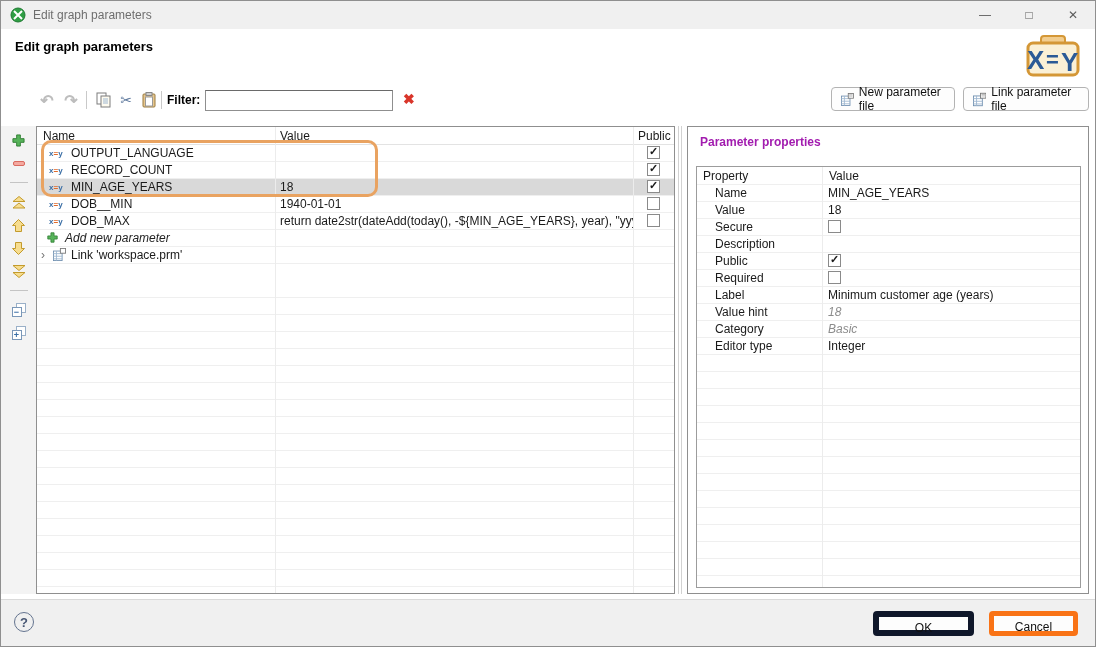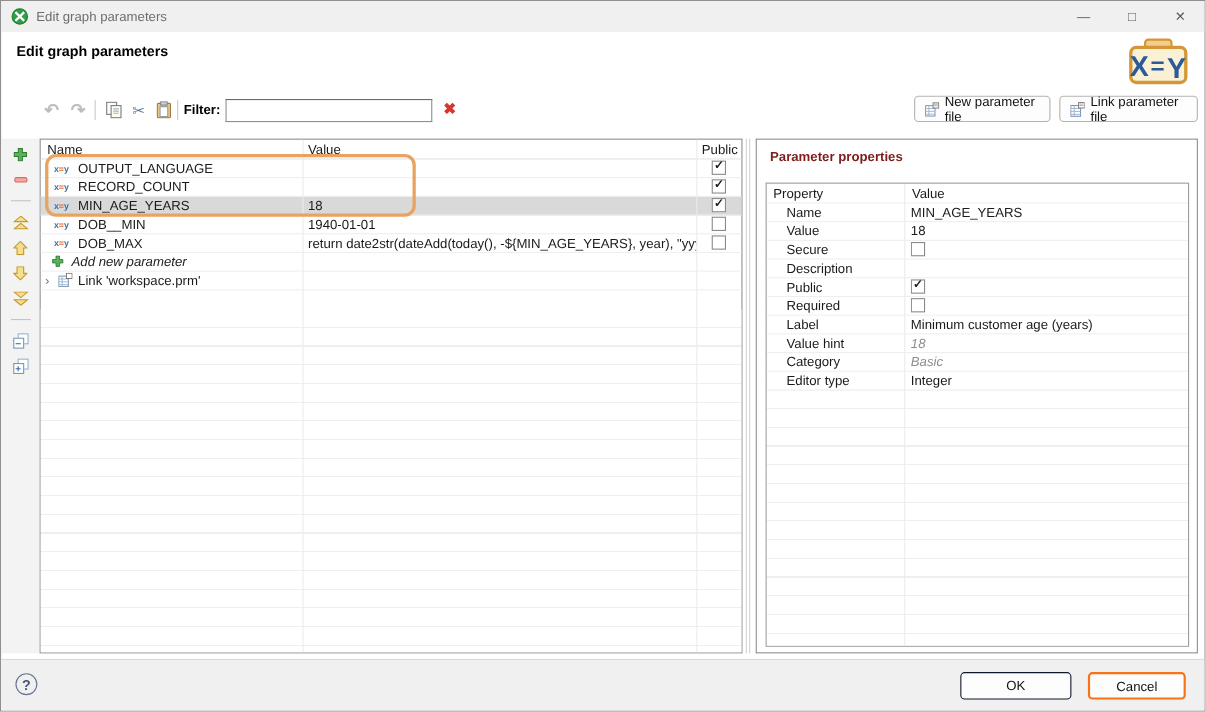--- a/index.html
+++ b/index.html
@@ -53,41 +53,41 @@
                  background:repeating-linear-gradient(to bottom,#fff 0 16px,#efefef 16px 17px); }
   
   .checkbox { display:inline-block; width:13px; height:13px; border:1px solid #8a8a8a; background:#fff; position:relative; vertical-align:-2px; }
   .checkbox.checked::after { content:"✓"; position:absolute; left:1px; top:-2px; font-size:11px; font-weight:bold; color:#1a1a1a; line-height:13px; }
   
   .sash { position:absolute; left:676px; top:125px; width:8px; height:468px; }
   .sash::before, .sash::after { content:""; position:absolute; top:0; bottom:0; width:1px; background:#d2d2d2; }
   .sash::before { left:1px; } .sash::after { left:4px; }
   
   .props-panel { position:absolute; left:686px; top:125px; width:402px; height:468px; border:1px solid #8f8f8f; background:#fff; }
-  .props-title { position:absolute; left:12px; top:8px; font-weight:bold; color:#7f1d1d; }
+  .props-title { position:absolute; left:12px; top:8px; font-weight:bold; color:#a21caf; }
   .props-table { position:absolute; left:8px; top:28px; right:7px; bottom:5px; border:1px solid #9c9c9c; overflow:hidden;margin-top:11px; }
   .props-vline { position:absolute; left:125px; top:0; bottom:0; width:1px; background:#ececec; z-index:2; }
   .props-head { position:relative; height:18px; line-height:18px; border-bottom:1px solid #efefef; }
   .props-head .ph1 { position:absolute; left:6px; } .props-head .ph2 { position:absolute; left:132px; }
   .vrow { position:relative; height:17px; line-height:16px; border-bottom:1px solid #efefef; white-space:nowrap; }
   .vrow .prop { position:absolute; left:18px; top:0; width:104px; overflow:hidden; }
   .vrow .pval { position:absolute; left:131px; top:0; right:2px; overflow:hidden; }
   .vrow .muted { color:#8c8c8c; font-style:italic; }
   .props-filler { position:absolute; left:0; right:0; top:188px; bottom:0;
                   background:repeating-linear-gradient(to bottom,#fff 0 16px,#efefef 16px 17px); }
   
   .annotation { position:absolute; left:40px; top:139px; width:337px; height:57px;
                 border:3px solid #e9a361; border-radius:10px; z-index:6; pointer-events:none; }
   
   .footer { position:absolute; left:0; right:0; bottom:0; height:47px; background:#f0f0f0; border-top:1px solid #dadada; }
   .help-circle { position:absolute; left:13px; top:12px; width:20px; height:20px; border:1px solid #64748f; border-radius:50%;
                  color:#475673; font-weight:bold; font-size:13px; text-align:center; line-height:19px; }
-  .btn-footer { position:absolute; top:11px; height:25px; background:#fdfdfd; border:2px solid #f97316; border-radius:4px;
+  .btn-footer { position:absolute; top:11px; height:25px; background:#fdfdfd; border:5px solid #f97316; border-radius:4px;
                 text-align:center; font-size:12px; color:#111; line-height:23px; }
-  .btn-ok { left:872px; width:101px; border:1px solid #0f172a; }
+  .btn-ok { left:872px; width:101px; border:6px solid #0f172a; }
   .btn-cancel { left:988px; width:89px; }
   
   .minus-ic { width:12px; height:5px; background:#f4a9a0; border:1px solid #d96a5f; border-radius:2px; }
   .box-ic { position:relative; width:14px; height:14px; }
   .box-ic .back { position:absolute; right:0; top:0; width:10px; height:10px; border:1px solid #9ab0c8; background:#fff; }
   .box-ic .front { position:absolute; left:0; bottom:0; width:10px; height:10px; border:1px solid #7a97b8; background:#fff;
                    font-size:9px; font-weight:bold; color:#3a6ea5; text-align:center; line-height:8px; }
 </style>
 </head>
 <body>

